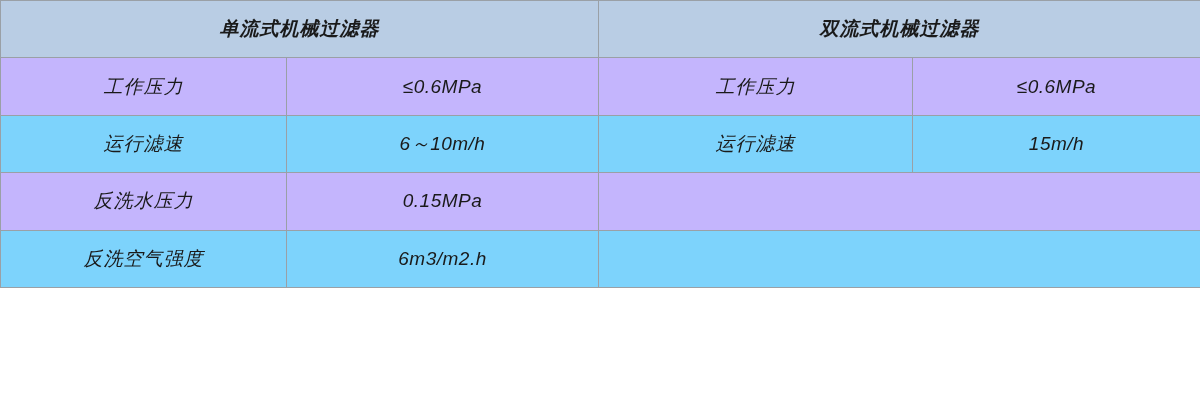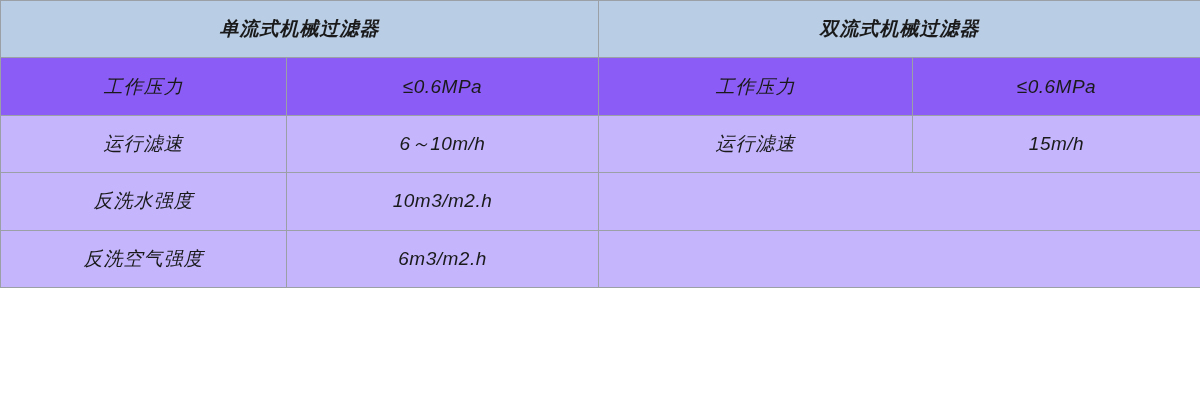--- a/index.html
+++ b/index.html
@@ -31,24 +31,24 @@
     white-space: nowrap;
   }
   td.header-cell {
     background: #b9cde4;
     font-weight: bold;
     font-size: 20px;
     letter-spacing: 1px;
     color: #1a1a1a;
   }
   tr.shaded td {
-    background: #c4b5fd;
+    background: #7dd3fc;
   }
   tr.plain td {
-    background: #8b5cf6;
+    background: #c4b5fd;
   }
   td.empty-cell {
     background: inherit;
   }
   td.label-cell {
     letter-spacing: 1px;
   }
   td.value-cell {
     letter-spacing: 0.5px;
   }
@@ -84,26 +84,26 @@
     <tr class="shaded">
       <td class="label-cell">运行滤速</td>
       <td class="value-cell">6～10m/h</td>
       <td class="label-cell">运行滤速</td>
       <td class="value-cell">15m/h</td>
     </tr>
 
 
 
 
-    <tr class="shaded">
-      <td class="label-cell">反洗水强度</td>
-      <td class="value-cell">10m3/m2.h</td>
+
+    <tr class="plain">
+      <td class="label-cell">反洗水压力</td>
+      <td class="value-cell">0.15MPa</td>
       <td class="empty-cell" colspan="2"></td>
     </tr>
-
 
     <tr class="shaded">
       <td class="label-cell">反洗空气强度</td>
       <td class="value-cell">6m3/m2.h</td>
       <td class="empty-cell" colspan="2"></td>
     </tr>
 
   </tbody>
 </table>
 

